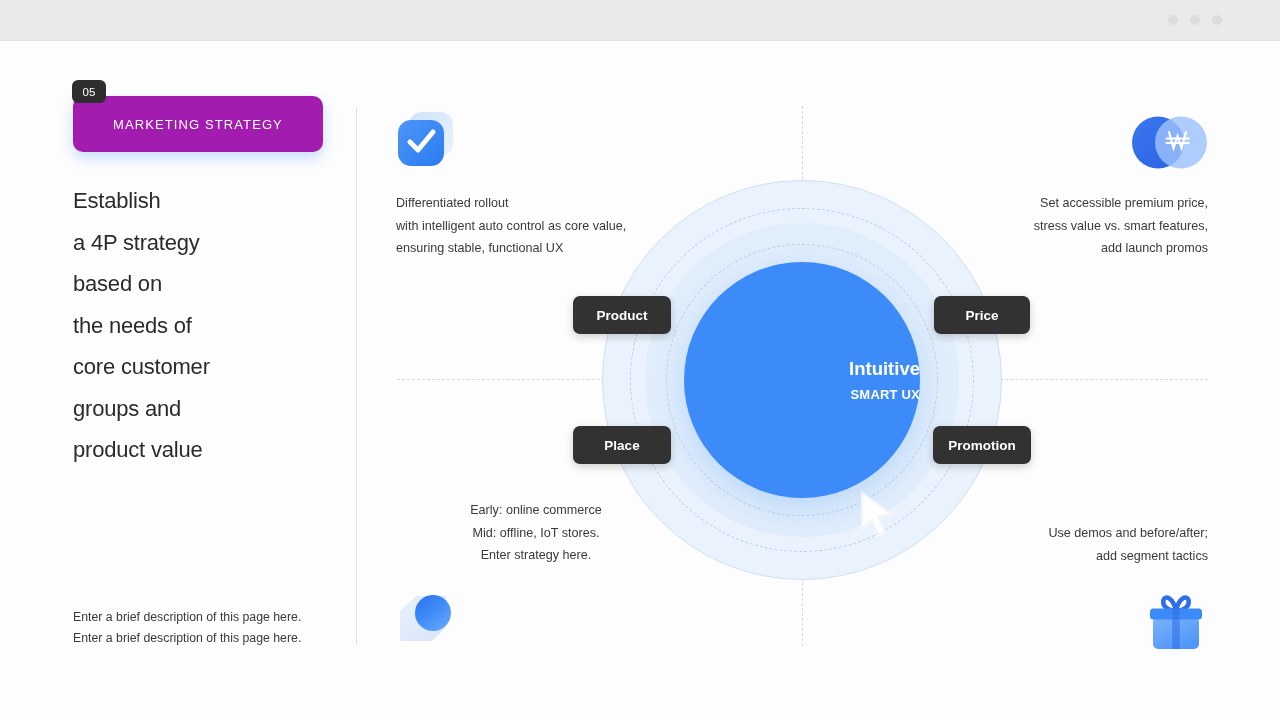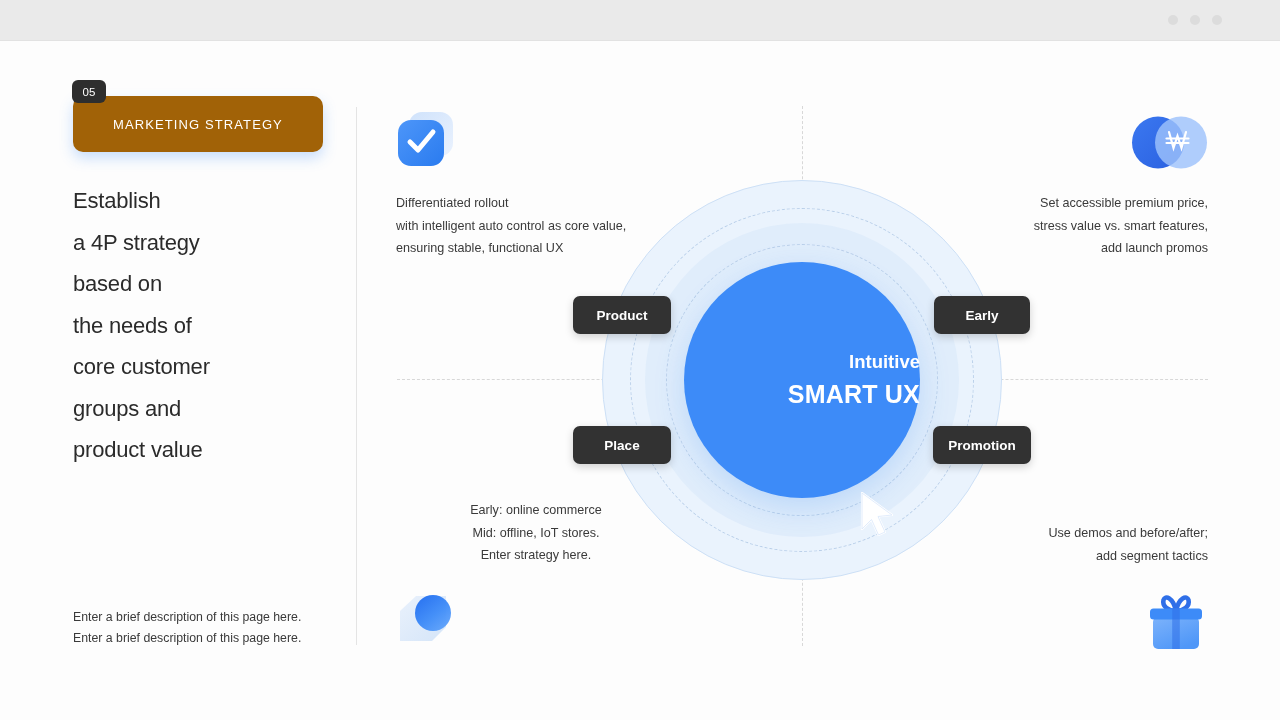--- a/index.html
+++ b/index.html
@@ -57,21 +57,21 @@
 
   #eyebrow-wrap {
     position: relative;
     width: 250px;
     height: 56px;
   }
   #eyebrow-pill {
     position: absolute;
     left: 0; top: 0;
     width: 250px; height: 56px;
-    background: #a16207;
+    background: #a21caf;
     border-radius: 10px;
     box-shadow: 0 6px 14px rgba(61,139,248,0.28);
     display: flex;
     align-items: center;
     justify-content: center;
   }
   #eyebrow-label {
     color: #ffffff;
     font-size: 13px;
     letter-spacing: 1.1px;
@@ -174,21 +174,21 @@
     justify-content: center;
     gap: 7px;
   }
   #core-line-1 {
     color: #ffffff;
     font-size: 18.5px;
     font-weight: 700;
   }
   #core-line-2 {
     color: #ffffff;
-    font-size: 25px;
+    font-size: 13px;
     font-weight: 700;
     letter-spacing: 0.2px;
   }
 
   
   #cursor {
     position: absolute;
     left: 858px; top: 449px;
     width: 40px; height: 46px;
     pointer-events: none;
@@ -283,21 +283,21 @@
         <span id="core-line-2">SMART UX</span>
       </div>
     </div>
 
     <svg id="cursor" viewBox="0 0 40 46" xmlns="http://www.w3.org/2000/svg">
       <path d="M4 3 L34 25 L20 26.5 L27 42 L20.5 45 L13.5 29.5 L4 39 Z" fill="#ffffff" stroke="#ffffff" stroke-width="2.2" stroke-linejoin="round"></path>
       <path d="M4 3 L34 25 L20 26.5 L27 42 L20.5 45 L13.5 29.5 L4 39 Z" fill="#ffffff" stroke="#d9e7fb" stroke-width="0.8" stroke-linejoin="round"></path>
     </svg>
 
     <div class="chip" id="chip-product">Product</div>
-    <div class="chip" id="chip-price">Early</div>
+    <div class="chip" id="chip-price">Price</div>
     <div class="chip" id="chip-place">Place</div>
     <div class="chip" id="chip-promotion">Promotion</div>
 
     <div class="note" id="note-product">Differentiated rollout
 with intelligent auto control as core value,
 ensuring stable, functional UX</div>
     <div class="note" id="note-price">Set accessible premium price,
 stress value vs. smart features,
 add launch promos</div>
     <div class="note" id="note-place">Early: online commerce

